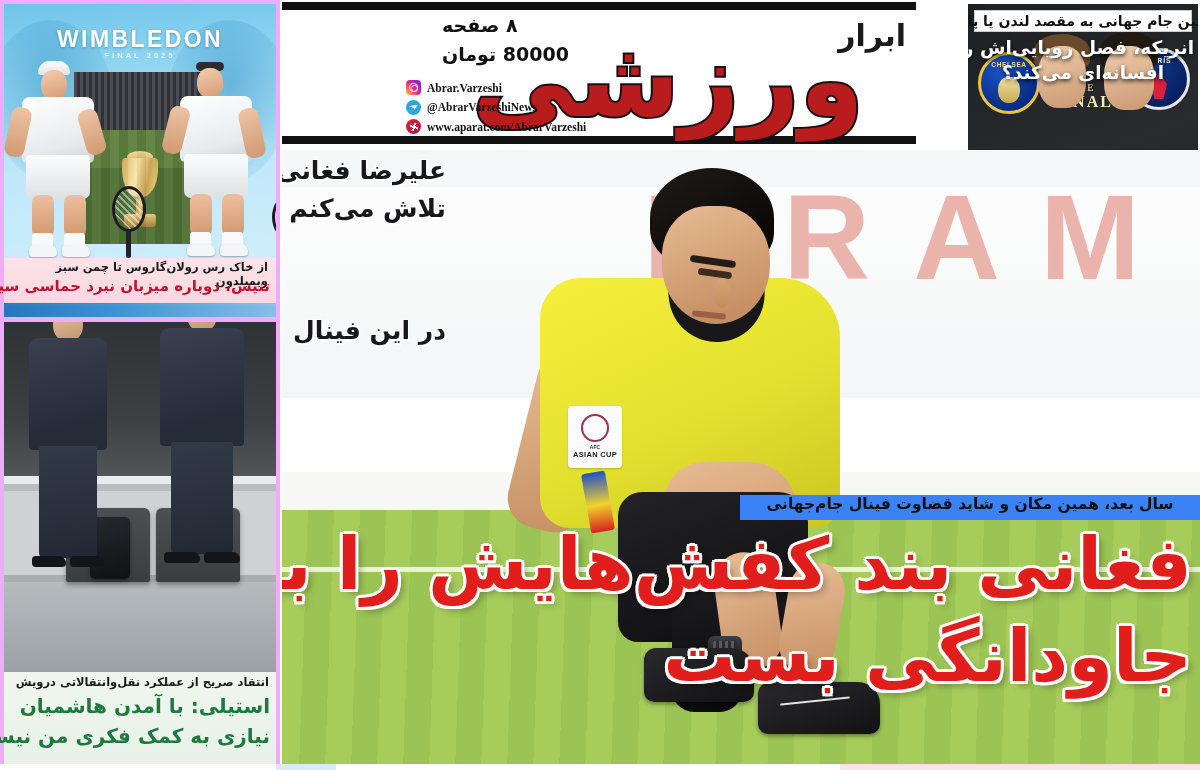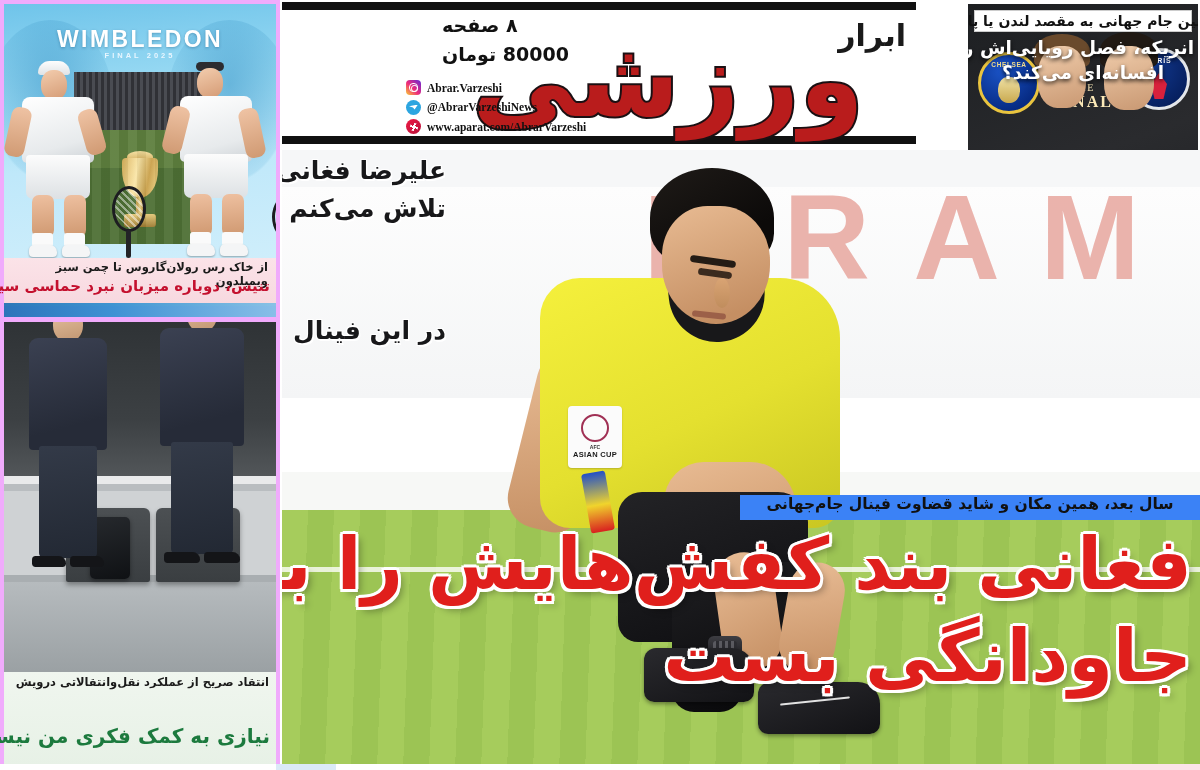--- a/index.html
+++ b/index.html
@@ -404,20 +404,21 @@
         <div class="s-shirt dk" style="top:40px;height:46px;"></div>
         <div class="s-jacket" style="top:38px;width:84px;height:118px;"></div>
         <div class="s-pants" style="top:152px;width:62px;height:112px;"></div>
         <div class="s-shoe" style="left:14px;top:262px;width:36px;"></div>
         <div class="s-shoe" style="left:54px;top:262px;width:36px;"></div>
       </div>
     </div>
 
     <div class="cap-est">
       <div class="k">انتقاد صریح از عملکرد نقل‌وانتقالاتی درویش</div>
+      <div class="h1">استیلی: با آمدن هاشمیان</div>
       <div class="h2">نیازی به کمک فکری من نیست</div>
     </div>
   </div>
 
   <div class="masthead">
     <div class="mh-rule-top"></div>
     <div class="mh-rule-bot"></div>
 
     <div class="logo-wrap">
       <div class="logo-abrar">ابرار</div>

